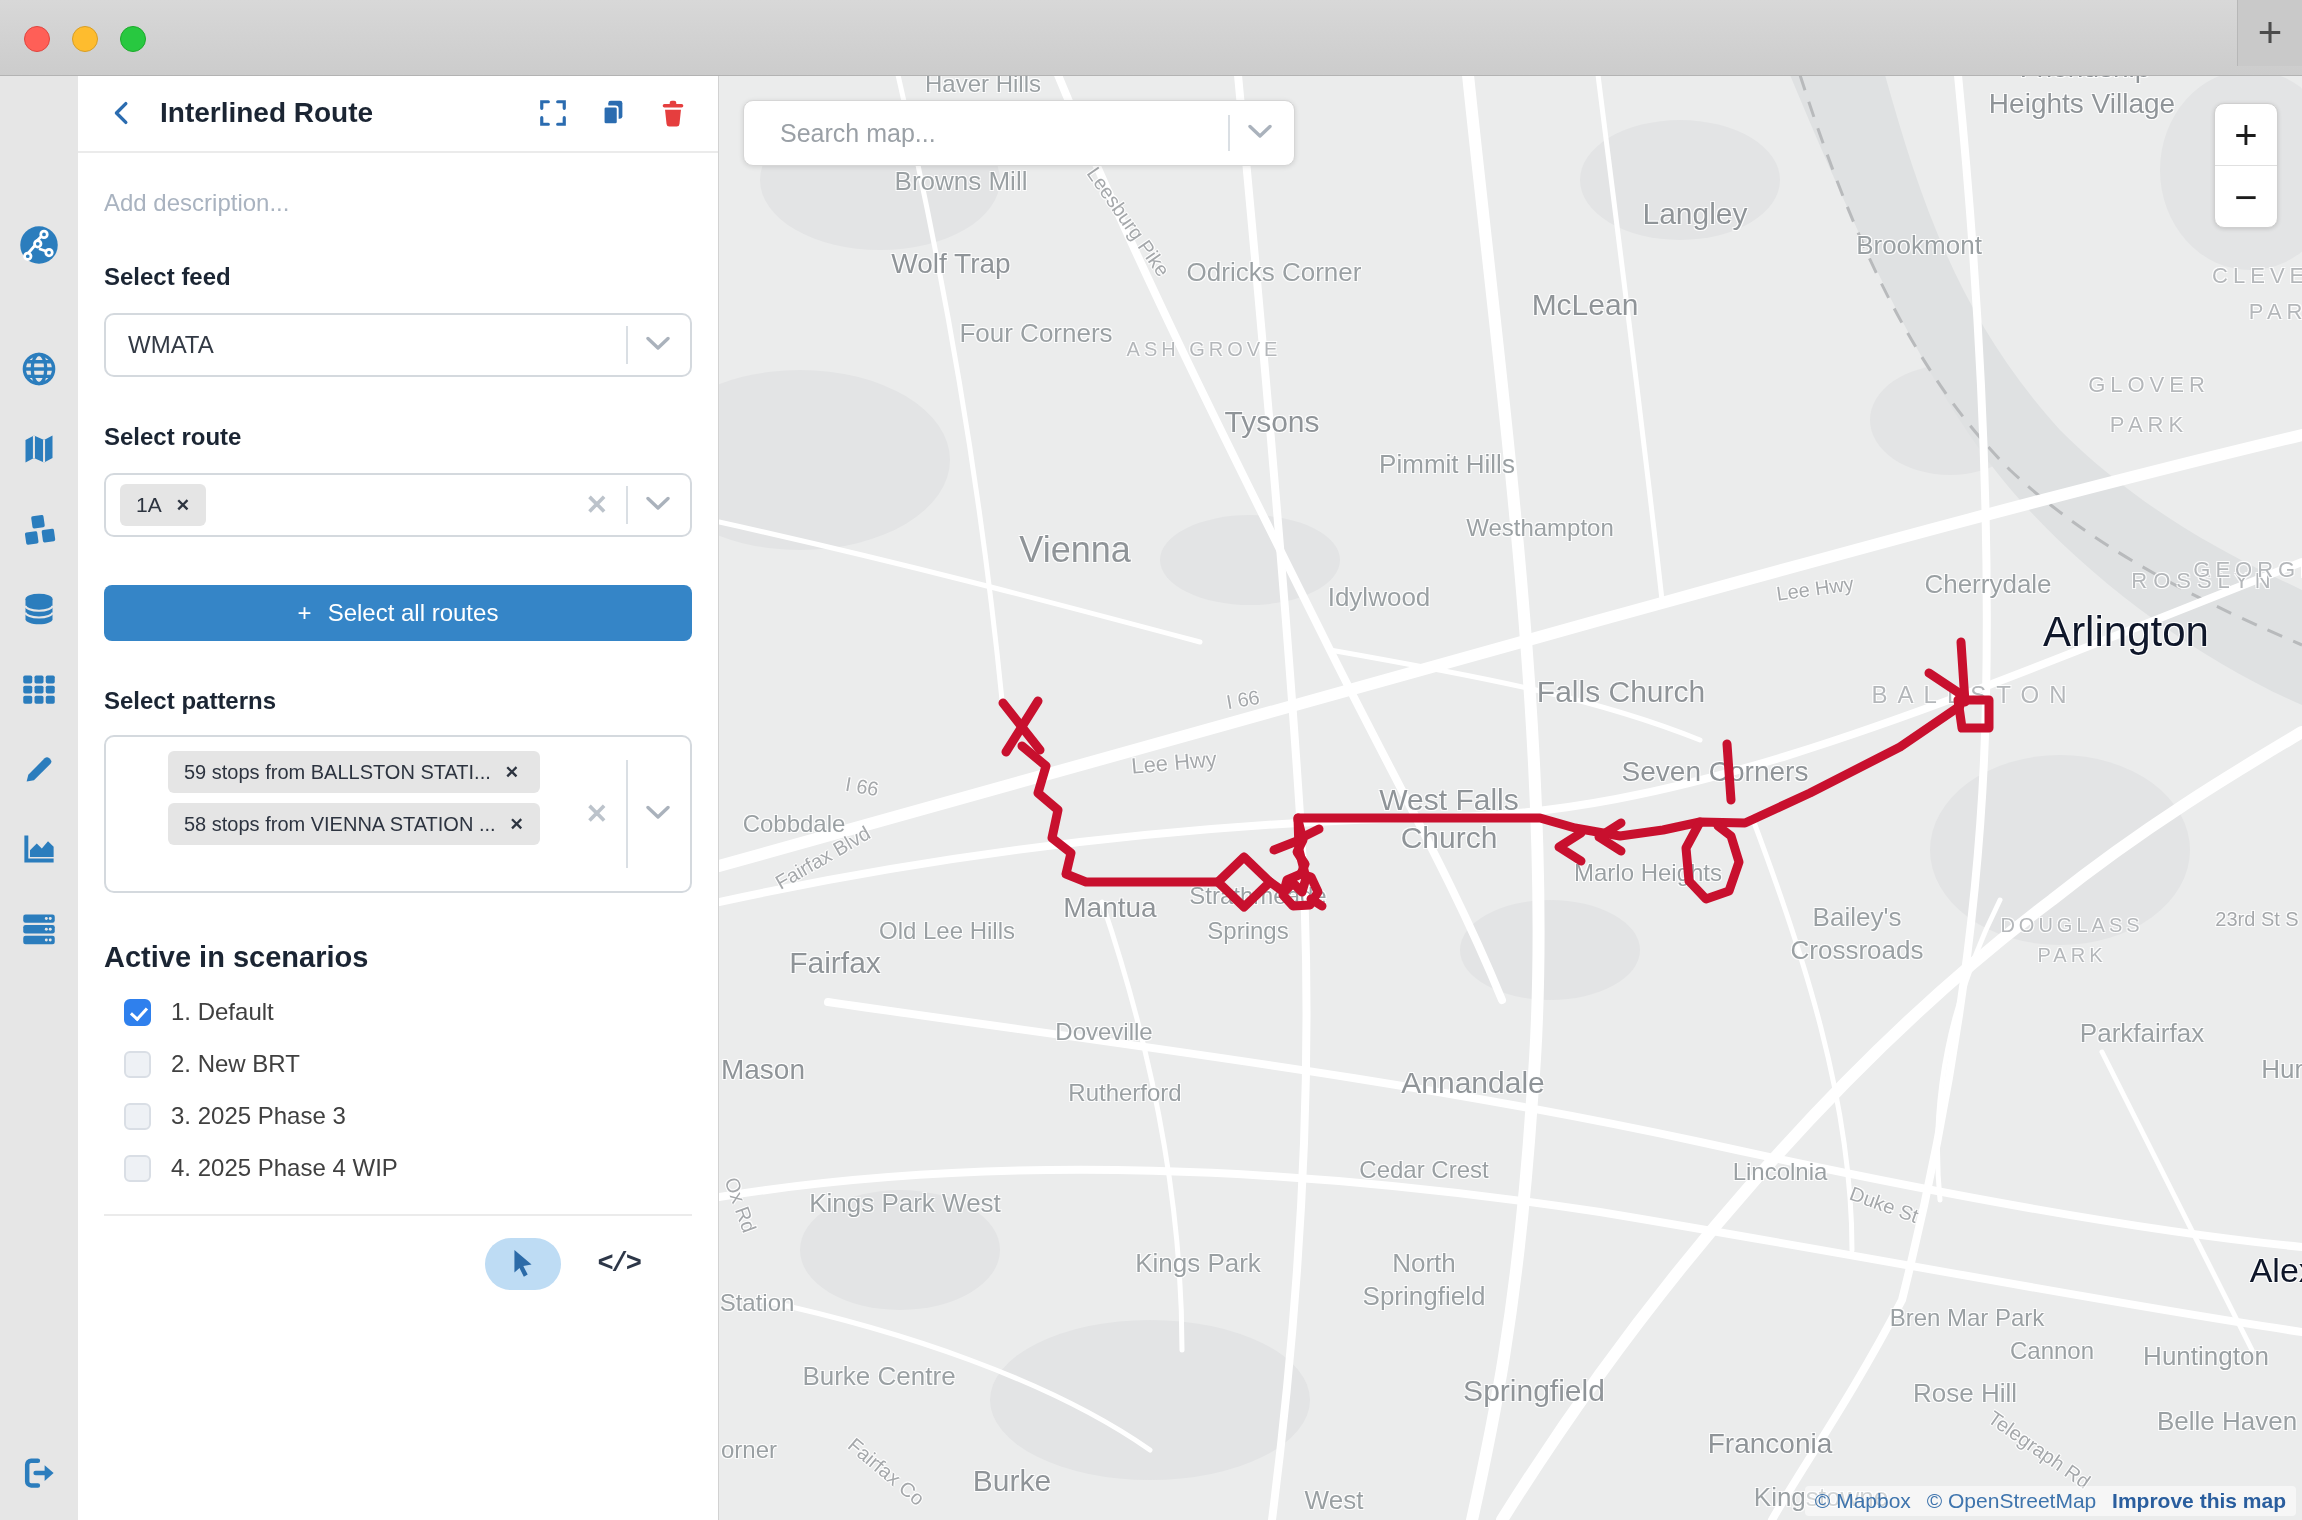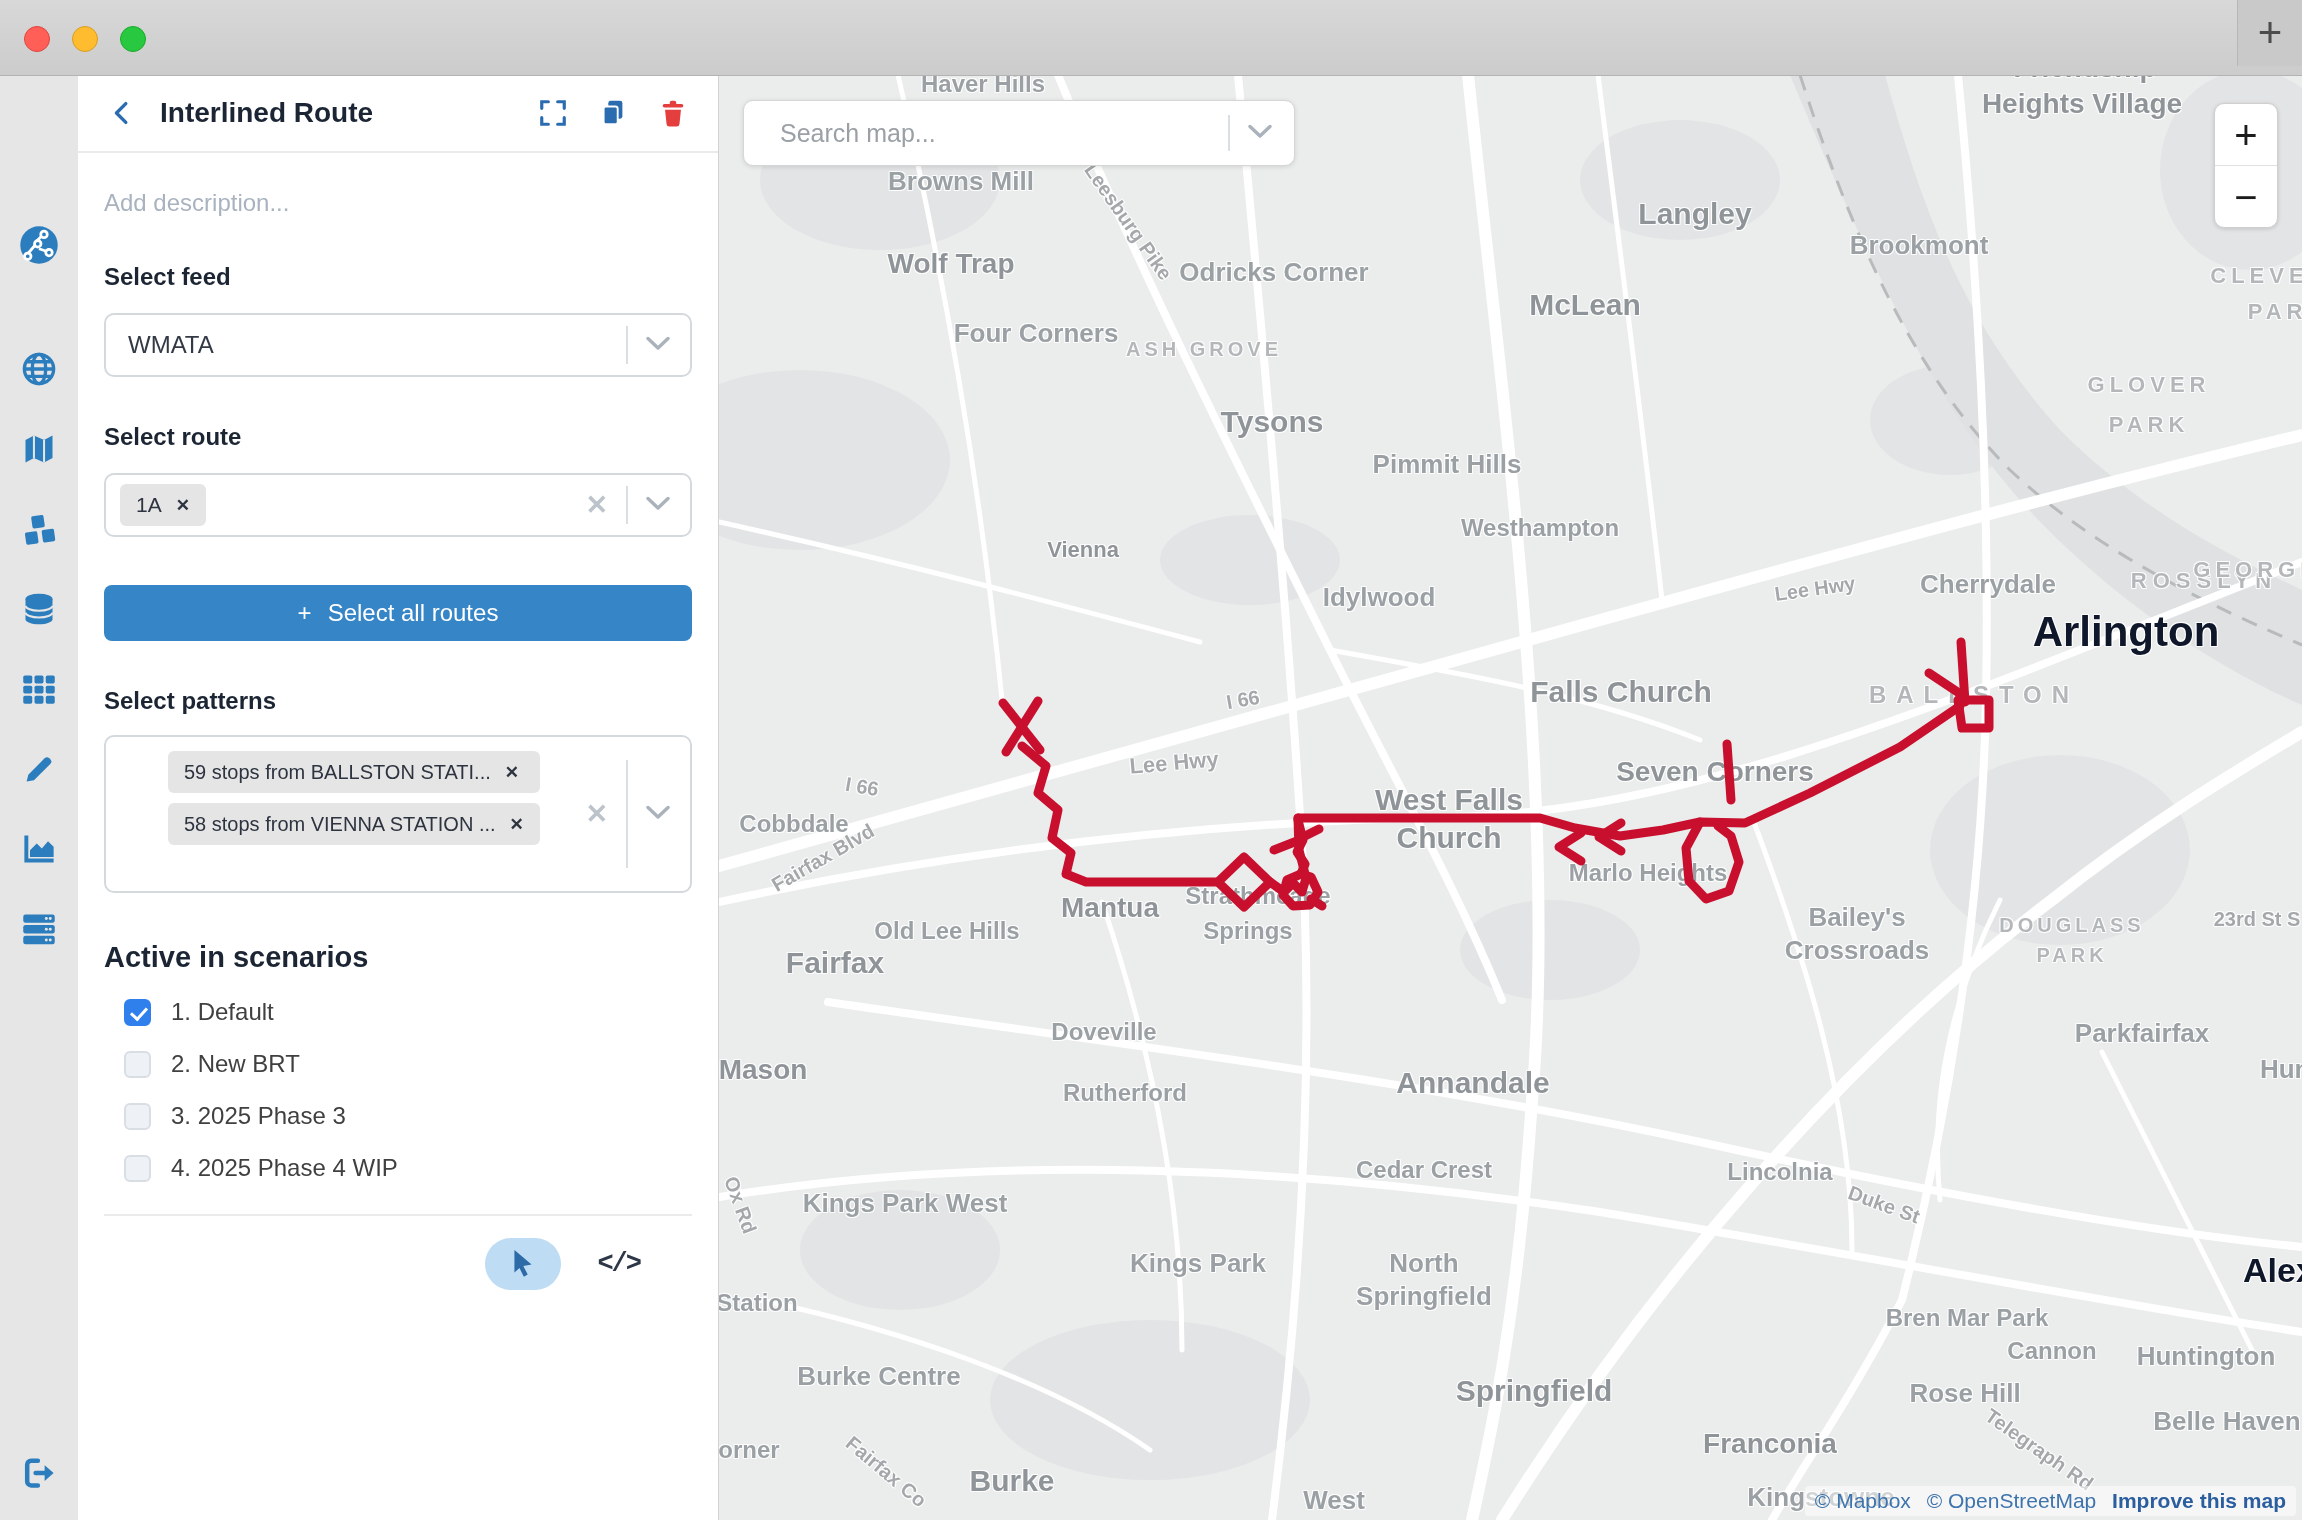--- a/index.html
+++ b/index.html
@@ -81,21 +81,21 @@
   }
   .cbrow span{margin-left:20px;font-size:24px;color:#404040;}
   .pdivider{margin-top:32px;border:none;border-top:2px solid #ebebeb;}
   .btnrow{margin-top:22px;display:flex;justify-content:flex-end;align-items:center;gap:30px;padding-right:46px;}
   .cursorbtn{width:76px;height:52px;border-radius:26px;background:#bedcf4;border:none;display:flex;align-items:center;justify-content:center;cursor:pointer;}
   .codebtn{font-size:27px;font-weight:700;color:#2d3748;background:none;border:none;font-family:"Liberation Mono",monospace;cursor:pointer;letter-spacing:-2px;}
   
   .map{position:absolute;left:719px;top:75px;right:0;bottom:0;overflow:hidden;background:#ebecec;}
   .map svg.layer{position:absolute;left:0;top:0;width:1583px;height:1445px;}
   #base{z-index:1;}
-  #map-labels{position:absolute;left:0;top:0;width:100%;height:100%;z-index:2;font-weight:bold;}
+  #map-labels{position:absolute;left:0;top:0;width:100%;height:100%;z-index:2;}
   #route-layer{z-index:3;}
   .mlabel{
     position:absolute;white-space:nowrap;pointer-events:none;color:#9da1a4;
     text-shadow:1px 1px 0 rgba(255,255,255,.85),-1px -1px 0 rgba(255,255,255,.85),1px -1px 0 rgba(255,255,255,.85),-1px 1px 0 rgba(255,255,255,.85);
   }
   .mlabel.town{font-size:24px;color:#9aa0a3;}
   .mlabel.city{font-size:28px;color:#8f9498;}
   .mlabel.big{font-size:42px;color:#0f172a;}
   .mlabel.caps{font-size:21px;color:#b4b7ba;letter-spacing:4px;}
   .mlabel.road{font-size:20px;color:#a5a8ab;}
@@ -406,21 +406,21 @@
       <span class="mlabel town" style="left: 317px; top: 258px; font-size: 26px; transform: translate(-50%, -50%);">Four Corners</span>
       <span class="mlabel caps" style="left: 485px; top: 274px; font-size: 20px; transform: translate(-50%, -50%);">ASH GROVE</span>
       <span class="mlabel city" style="left: 976px; top: 139px; font-size: 30px; transform: translate(-50%, -50%);">Langley</span>
       <span class="mlabel city" style="left: 866px; top: 230px; font-size: 30px; transform: translate(-50%, -50%);">McLean</span>
       <span class="mlabel town" style="left: 1200px; top: 170px; font-size: 26px; transform: translate(-50%, -50%);">Brookmont</span>
       <span class="mlabel city" style="left: 1366px; top: -7px; transform: translate(-50%, -50%);">Friendship</span>
       <span class="mlabel city" style="left: 1363px; top: 29px; transform: translate(-50%, -50%);">Heights Village</span>
       <span class="mlabel city" style="left: 553px; top: 347px; font-size: 30px; transform: translate(-50%, -50%);">Tysons</span>
       <span class="mlabel town" style="left: 728px; top: 389px; font-size: 26px; transform: translate(-50%, -50%);">Pimmit Hills</span>
       <span class="mlabel town" style="left: 821px; top: 453px; transform: translate(-50%, -50%);">Westhampton</span>
-      <span class="mlabel city" style="left: 364px; top: 475px; font-size: 22px; transform: translate(-50%, -50%);">Vienna</span>
+      <span class="mlabel city" style="left: 356px; top: 475px; font-size: 36px; transform: translate(-50%, -50%);">Vienna</span>
       <span class="mlabel town" style="left: 660px; top: 522px; font-size: 26px; transform: translate(-50%, -50%);">Idylwood</span>
       <span class="mlabel road" style="left: 1096px; top: 514px; transform: translate(-50%, -50%) rotate(-8deg);">Lee Hwy</span>
       <span class="mlabel town" style="left: 1269px; top: 509px; font-size: 26px; transform: translate(-50%, -50%);">Cherrydale</span>
       <span class="mlabel caps" style="left: 1430px; top: 310px; font-size: 22px; letter-spacing: 5px; transform: translate(-50%, -50%);">GLOVER</span>
       <span class="mlabel caps" style="left: 1430px; top: 350px; font-size: 22px; letter-spacing: 5px; transform: translate(-50%, -50%);">PARK</span>
       <span class="mlabel caps" style="left: 1485px; top: 506px; font-size: 22px; letter-spacing: 6px; transform: translate(-50%, -50%);">ROSSLYN</span>
       <span class="mlabel caps" style="left: 1581px; top: 495px; font-size: 22px; letter-spacing: 5px; transform: translate(-50%, -50%);">GEORGETOWN</span>
       <span class="mlabel caps" style="left: 1581px; top: 201px; font-size: 22px; letter-spacing: 5px; transform: translate(-50%, -50%);">CLEVELAND</span>
       <span class="mlabel caps" style="left: 1569px; top: 237px; font-size: 22px; letter-spacing: 5px; transform: translate(-50%, -50%);">PARK</span>
       <span class="mlabel big" style="left: 1407px; top: 557px; transform: translate(-50%, -50%);">Arlington</span>

